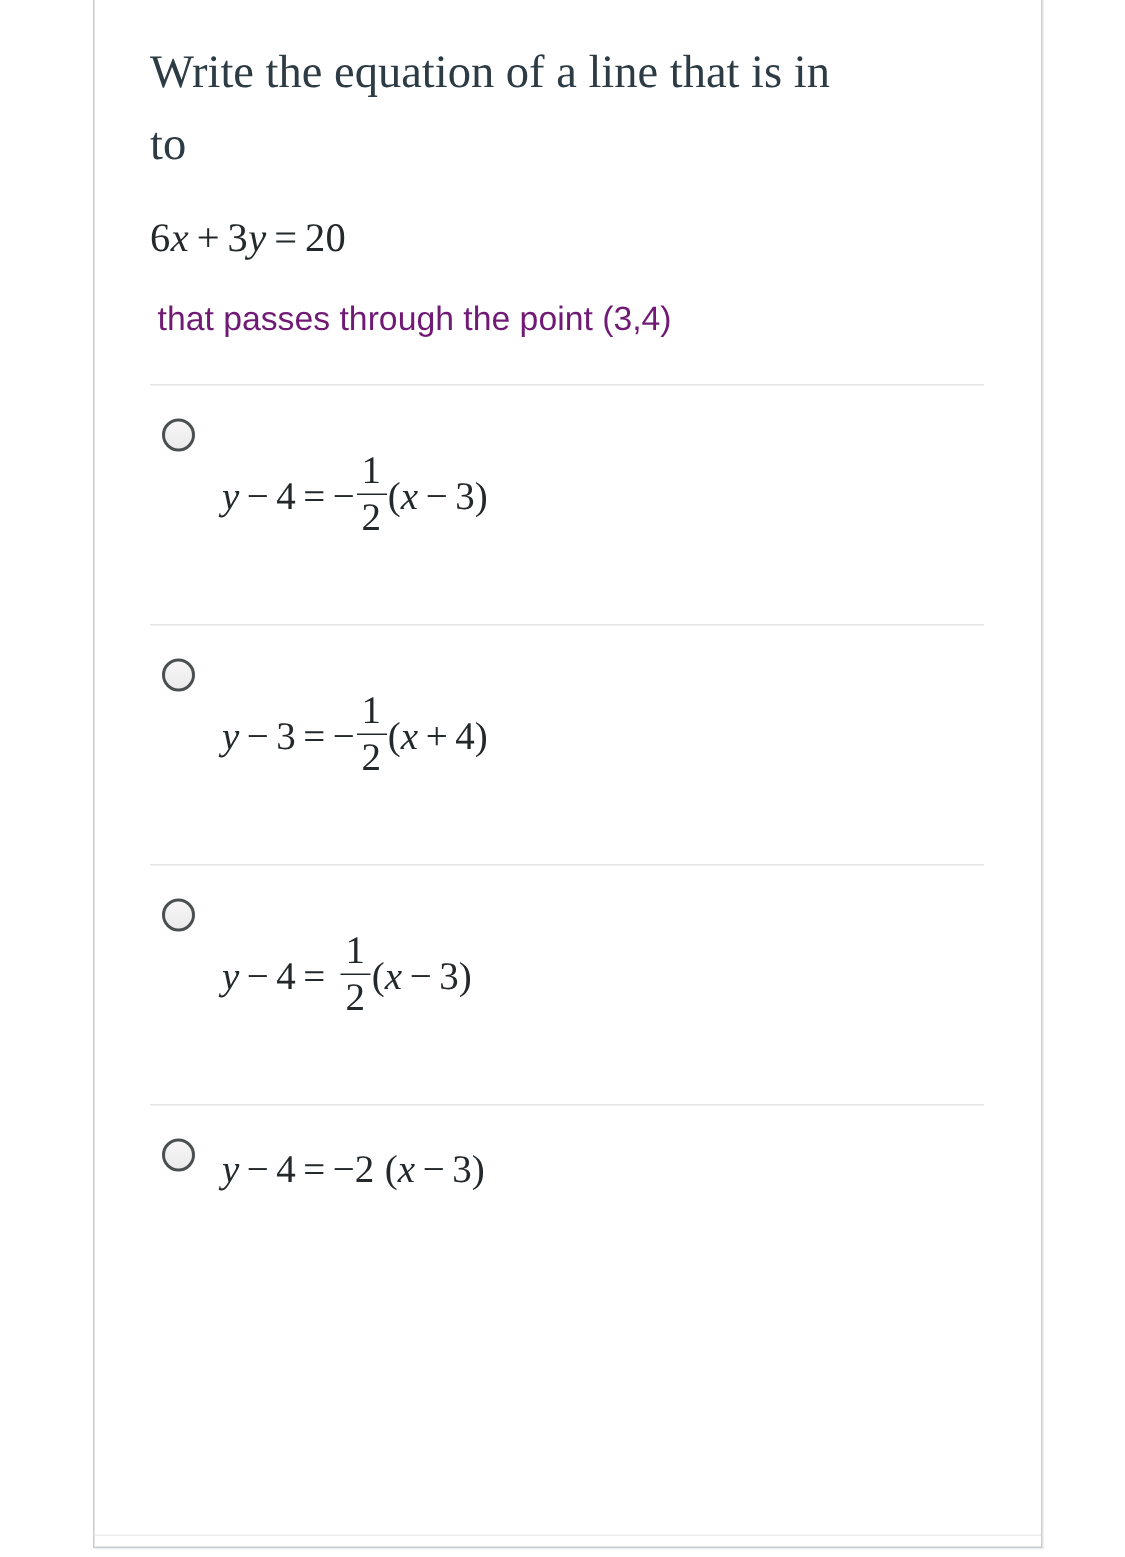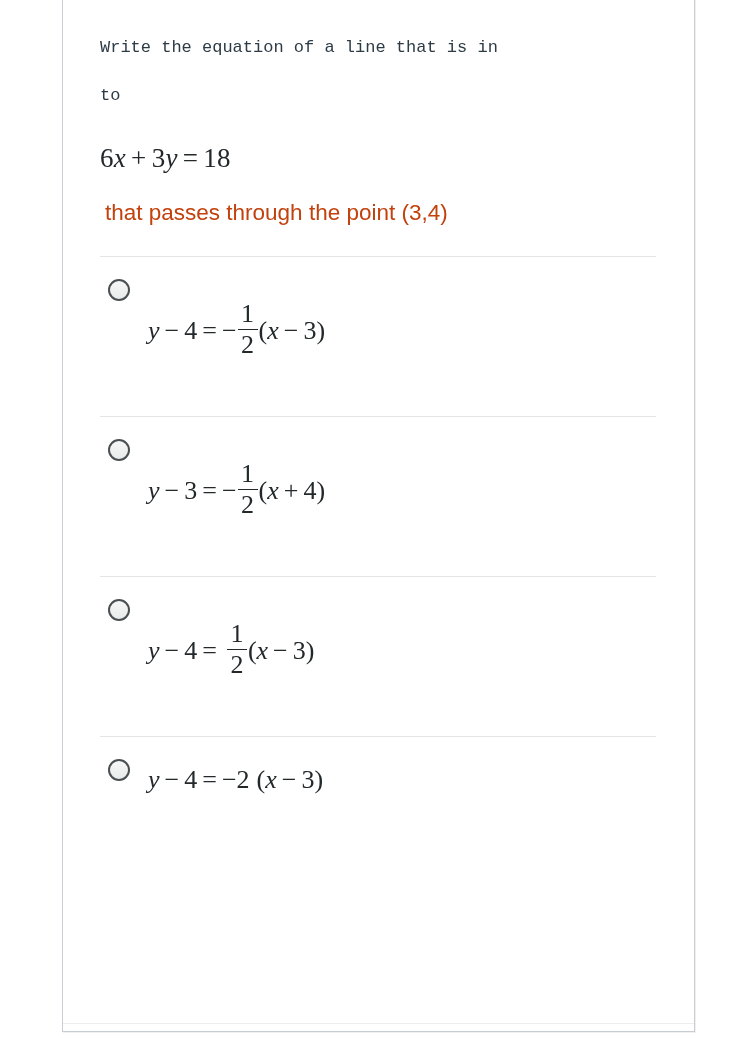--- a/index.html
+++ b/index.html
@@ -34,23 +34,23 @@
     height: 100%;
     box-sizing: border-box;
   }
 
   
   .question-block {
     padding-top: 26px;
   }
   .q-line {
     color: #2d3b45;
-    font-size: 17px;
+    font-size: 31px;
     line-height: 48px;
-    font-family: Liberation Mono, monospace;
+    font-family: Liberation Serif, serif;
     white-space: pre-wrap;
   }
   .q-para {
     margin: 0;
     max-width: 530px;
   }
 
   
   .math-display {
     font-family: "Liberation Serif", serif;
@@ -59,21 +59,21 @@
     margin-top: 23px;
     margin-bottom: 24px;
     letter-spacing: 0.3px;
   }
   .math-display .mi {
     font-style: italic;
   }
   .op { padding: 0 5px; }
 
   .q-tail {
-    color: #c2410c;
+    color: #701a75;
     font-size: 22.5px;
     line-height: 30px;
     margin: 0 0 0 5px;
   }
 
   
   .options {
     margin-top: 28px;
   }
   .option-row {
@@ -160,21 +160,21 @@
 
 <div class="quiz-card">
   <div class="card-inner">
 
     <div class="question-block">
       <p class="q-para q-line">Write the equation of a line that is in</p>
       <p class="q-para q-line">to</p>
     </div>
 
     <div class="math-display">
-      <span>6</span><span class="mi">x</span><span class="op">+</span><span>3</span><span class="mi">y</span><span class="op">=</span><span>18</span>
+      <span>6</span><span class="mi">x</span><span class="op">+</span><span>3</span><span class="mi">y</span><span class="op">=</span><span>20</span>
     </div>
 
     <p class="q-tail">that passes through the point (3,4)</p>
 
     <div class="options">
 
       <div class="option-row">
         <span class="radio"></span>
         <div class="option-math">
           <span class="mi">y</span>

